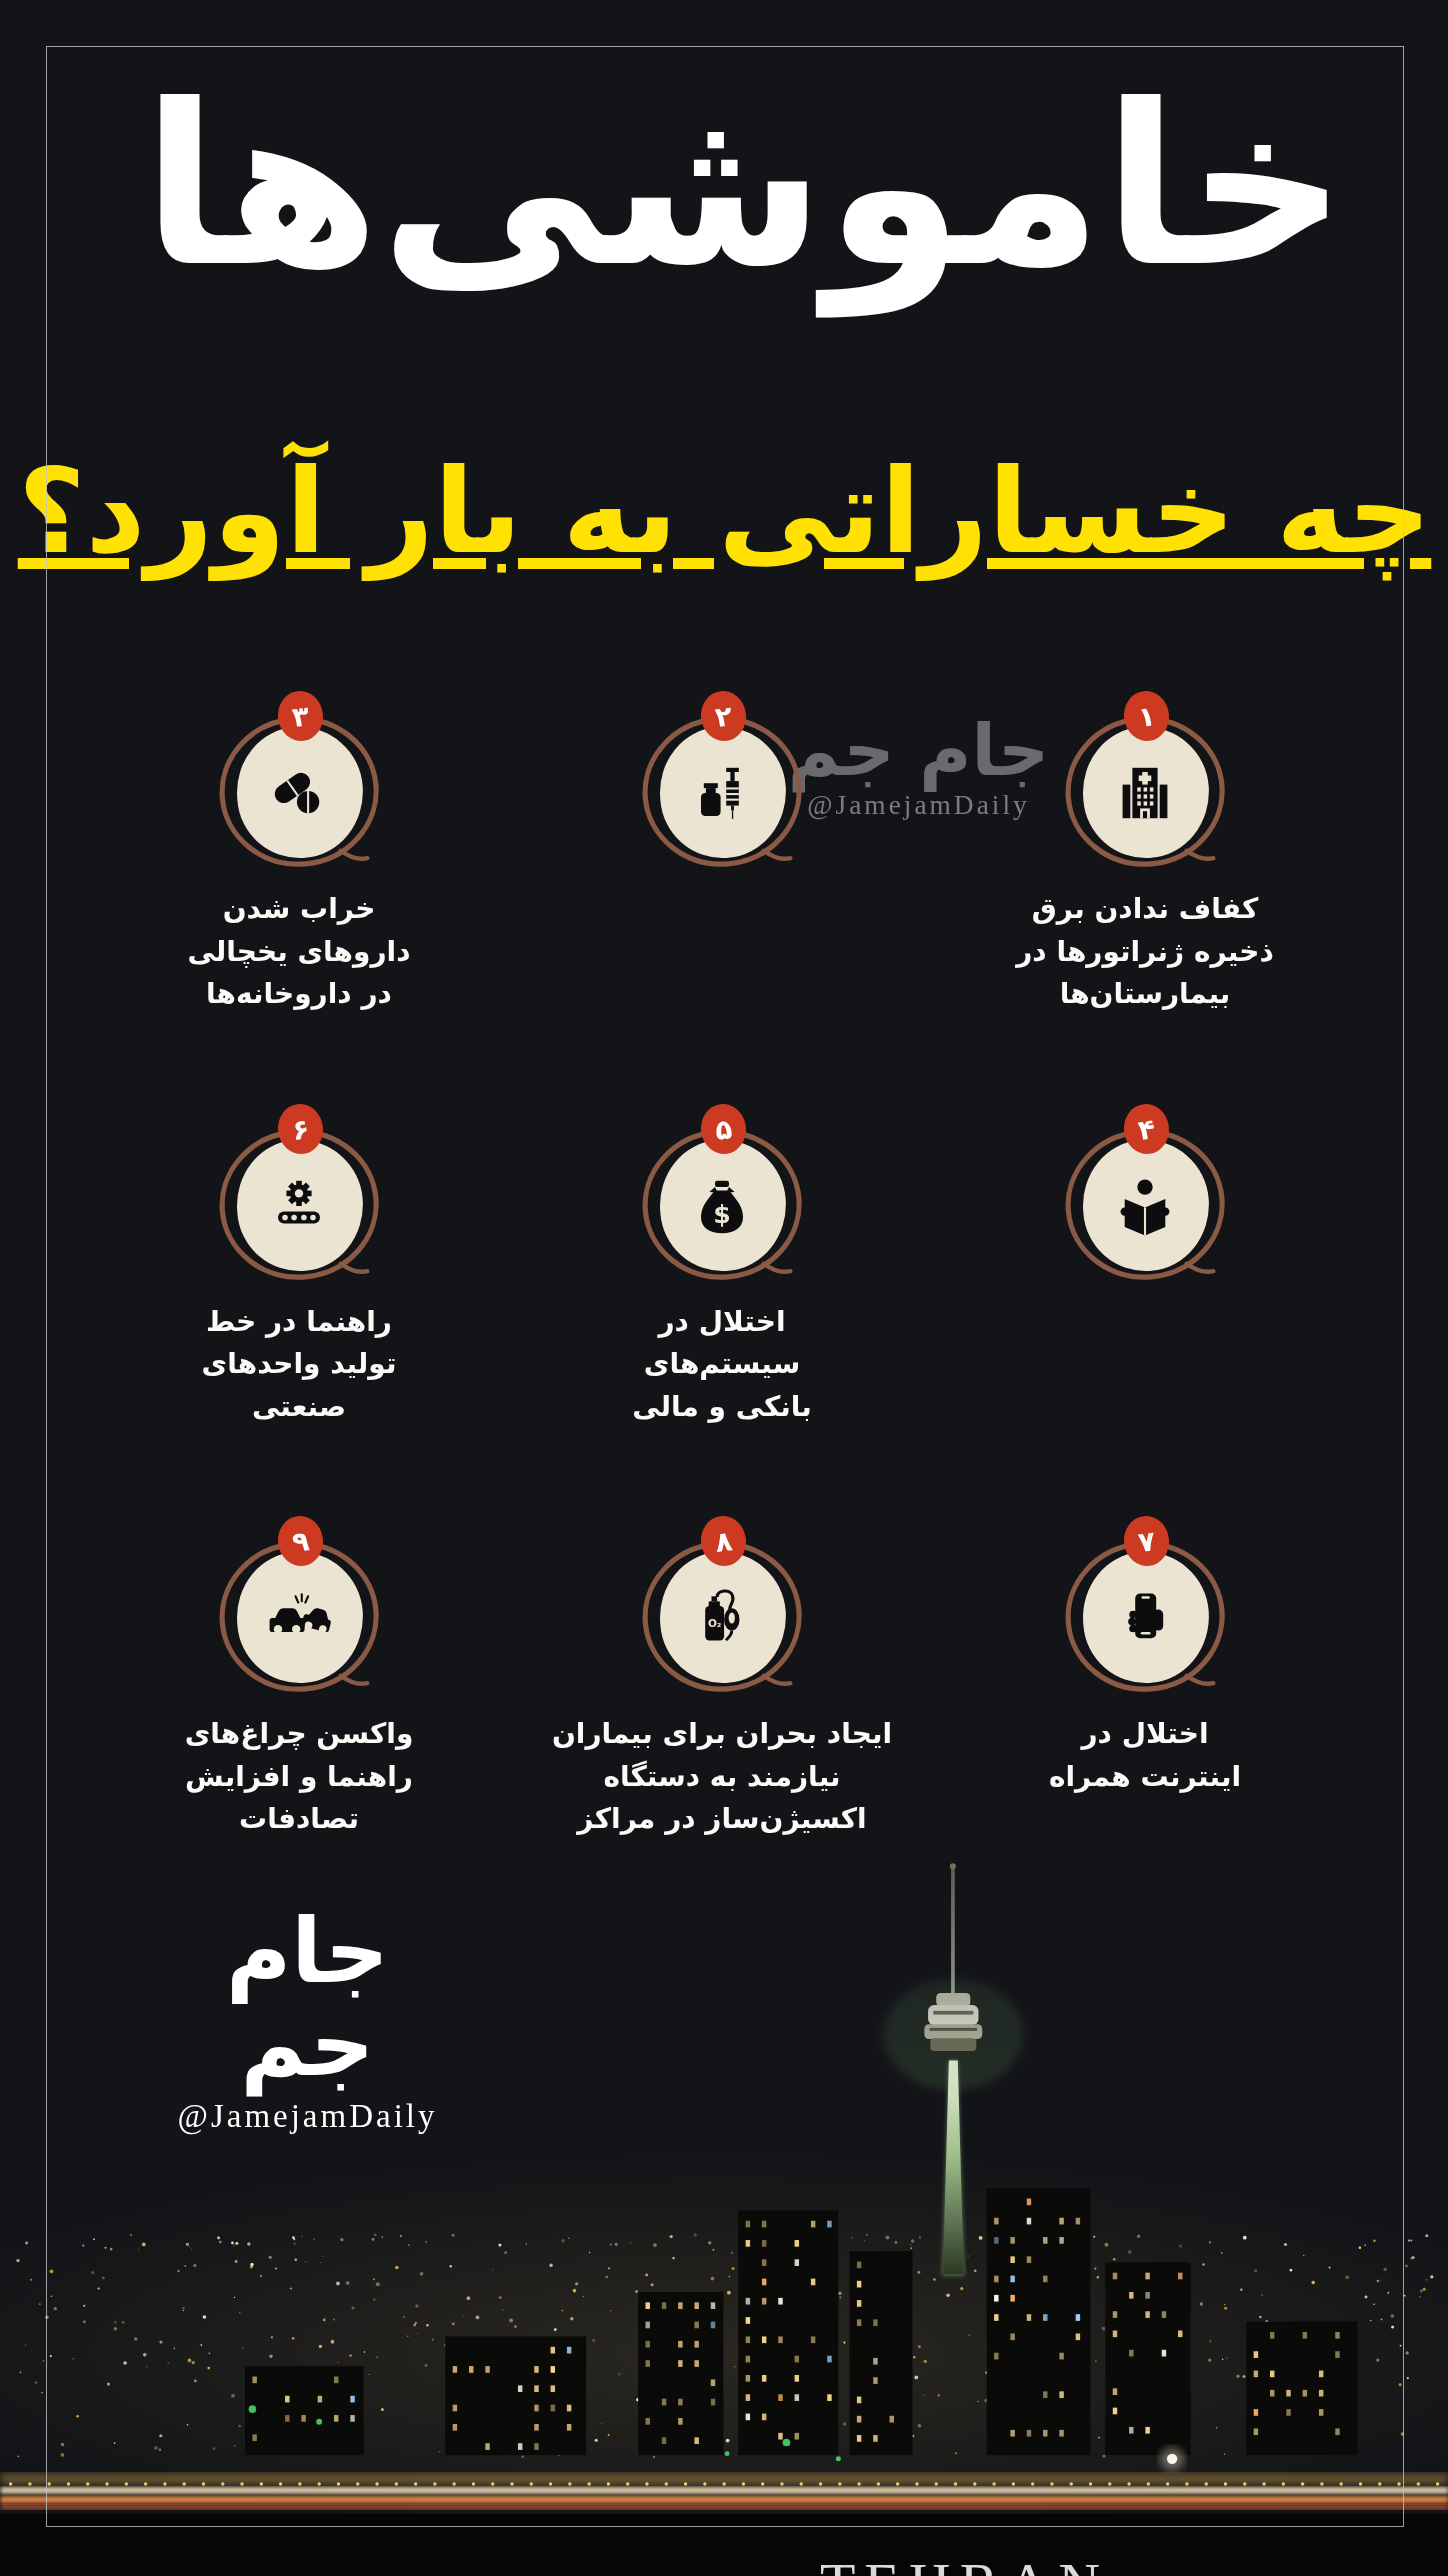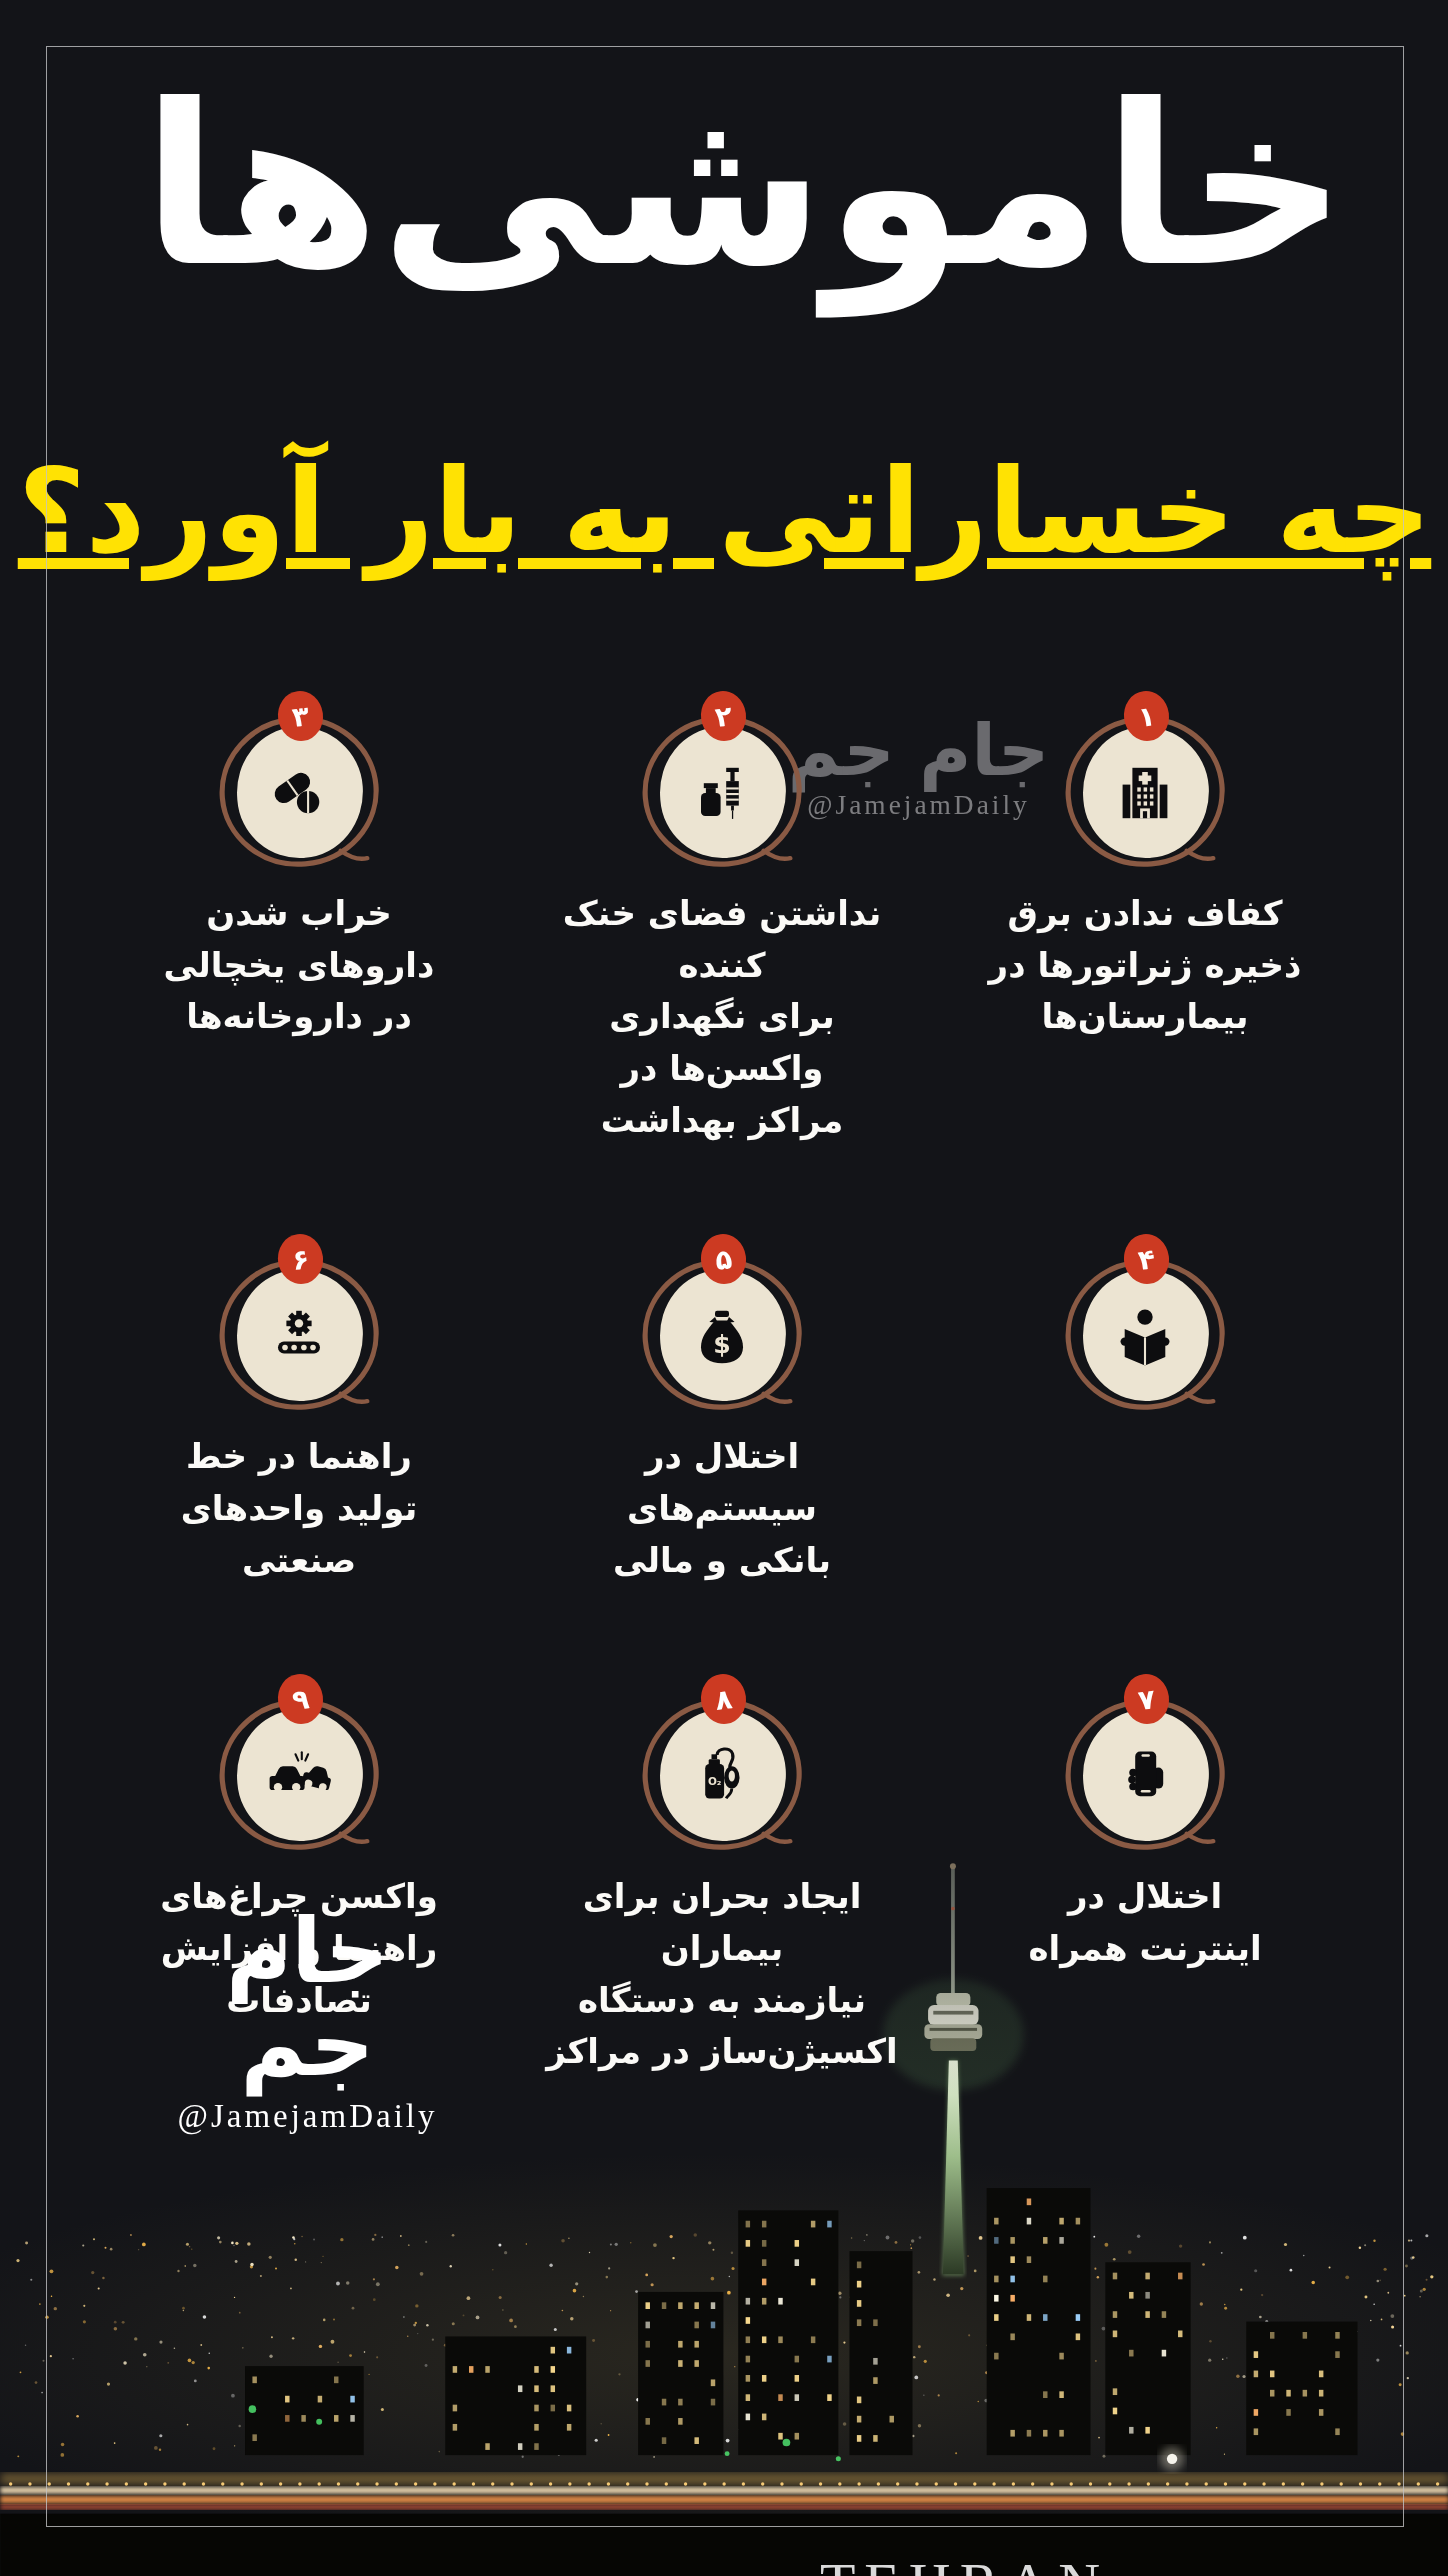--- a/index.html
+++ b/index.html
@@ -45,21 +45,21 @@
   .icon-wrap{position:absolute;left:48px;top:67px;width:70px;height:70px;}
   .badge{
     position:absolute;left:62px;top:0;width:45px;height:50px;
     background:#cc3a22;border-radius:50%;
     display:flex;align-items:center;justify-content:center;
     transform:rotate(-7deg);
     color:#ffffff;font-size:27.4px;font-weight:bold;
   }
   .card-label{
     margin-top:15px;
-    font-size:34px;font-weight:bold;color:#fbfaf7;
+    font-size:28px;font-weight:bold;color:#fbfaf7;
     text-align:center;line-height:1.52;
     white-space:pre-line;direction:rtl;
   }
   
   .watermark{
     position:absolute;left:785px;top:714px;width:267px;
     text-align:center;z-index:2;opacity:.88;
   }
   .wm-logo{font-size:71px;font-weight:bold;color:#76767a;direction:rtl;line-height:1.05;}
   .wm-handle{font-family:"Liberation Serif",serif;font-size:27.4px;letter-spacing:3px;color:#8b8b8e;margin-top:1.5px;}
@@ -150,23 +150,20 @@
         <rect x="56" y="42" width="18" height="3" fill="#ece4d2"></rect>
         <rect x="56" y="50" width="18" height="3" fill="#ece4d2"></rect>
         <rect x="56" y="58" width="18" height="3" fill="#ece4d2"></rect>
         <rect x="63" y="68" width="4" height="7" fill="#0d0d0f"></rect>
         <rect x="64.2" y="75" width="1.8" height="12" fill="#0d0d0f"></rect>
       </svg>
       <div class="badge">
           <span>۲</span>
         </div>
     </div>
-    <div class="card-label">نداشتن فضای خنک کننده
-برای نگهداری واکسن‌ها در
-مراکز بهداشت</div>
   </div>
 
   <div class="card">
     <div class="medallion">
       <svg class="ring-svg" width="167" height="160" viewBox="0 0 225 216">
         <ellipse cx="112" cy="106" rx="104" ry="98" fill="none" stroke="#8a5a44" stroke-width="7" transform="rotate(-5 112 106)"></ellipse>
         <path d="M168 186 q20 14 36 10" fill="none" stroke="#8a5a44" stroke-width="6" stroke-linecap="round"></path>
       </svg>
       <div class="disc"></div>
       <svg class="icon-wrap" viewBox="0 0 100 100">

